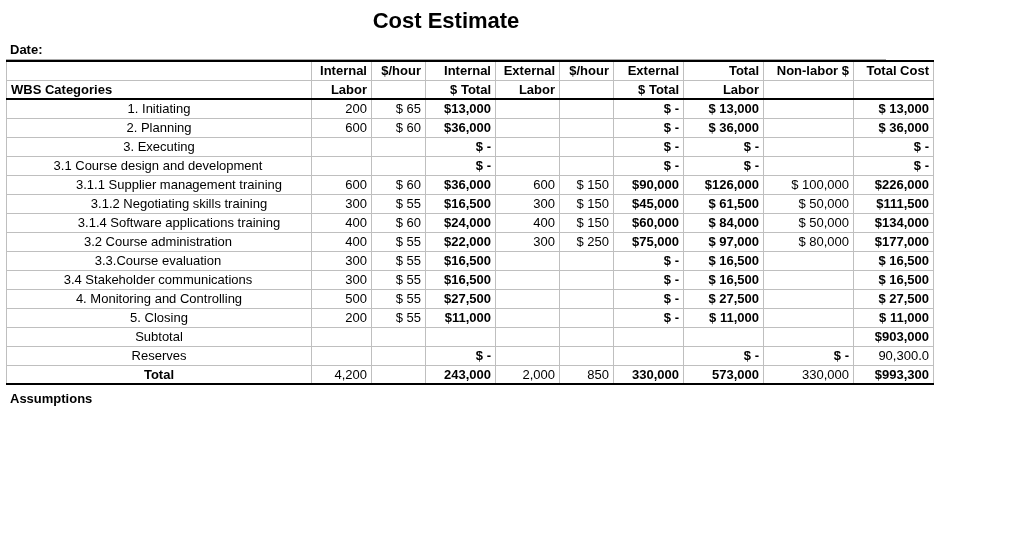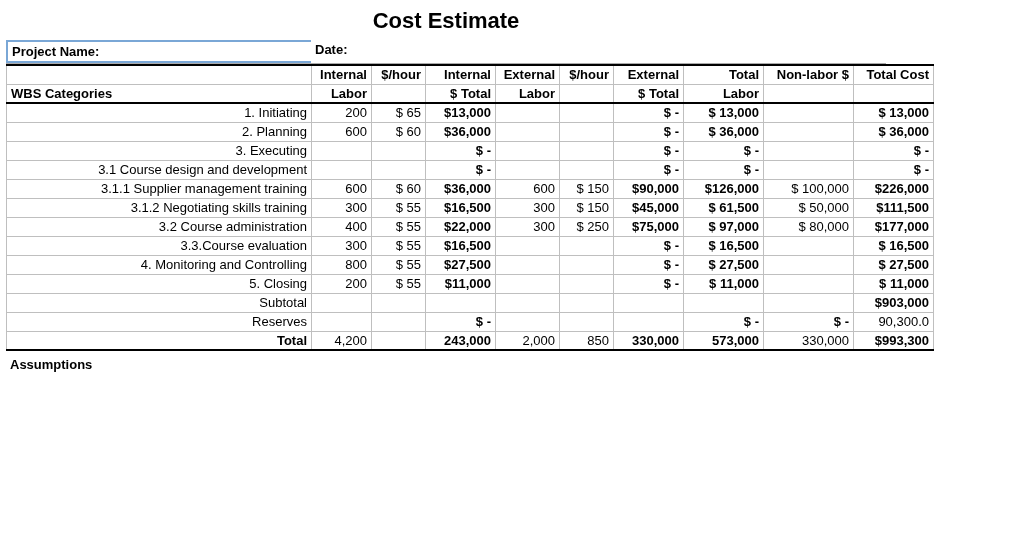--- a/index.html
+++ b/index.html
@@ -63,35 +63,34 @@
     padding: 1px 4px;
     height: 19px;
     vertical-align: middle;
     white-space: nowrap;
     overflow: hidden;
   }
   th { font-weight: bold; text-align: right; }
   th.hdr-left { text-align: left; }
   td.num { text-align: right; font-variant-numeric: tabular-nums; }
   td.bold { font-weight: bold; }
-  td.name { text-align: right; }
+  td.name { text-align: center; }
   td.ind1 { padding-left: 2px; }
   td.ind2 { padding-left: 44px; }
   tr.topsep td, tr.topsep th { border-top: 2px solid #000; }
   tr.botsep td, tr.botsep th { border-bottom: 2px solid #000; }
   .assump { font-weight: bold; padding: 6px 4px; }
 </style>
 </head>
 <body>
 
 <div class="sheet">
   <div class="title">Cost Estimate</div>
 
   <div class="meta-row">
-    <div class="pn">Project Name:</div>
     <div class="dt">Date:</div>
   </div>
 
   <table>
     <colgroup>
       <col class="c-name">
         <col class="c-ilab">
         <col class="c-irate">
         <col class="c-itot">
       <col class="c-elab">
@@ -194,20 +193,32 @@
           <td class="num">$  55</td>
           <td class="num bold">$16,500</td>
           <td class="num">300</td>
           <td class="num">$ 150</td>
           <td class="num bold">$45,000</td>
           <td class="num bold">$ 61,500</td>
           <td class="num">$    50,000</td>
           <td class="num bold">$111,500</td>
         </tr>
         <tr>
+          <td class="name ind2">3.1.4 Software applications training</td>
+          <td class="num">400</td>
+          <td class="num">$  60</td>
+          <td class="num bold">$24,000</td>
+          <td class="num">400</td>
+          <td class="num">$ 150</td>
+          <td class="num bold">$60,000</td>
+          <td class="num bold">$ 84,000</td>
+          <td class="num">$    50,000</td>
+          <td class="num bold">$134,000</td>
+        </tr>
+        <tr>
           <td class="name ind1">3.2 Course administration</td>
           <td class="num">400</td>
           <td class="num">$  55</td>
           <td class="num bold">$22,000</td>
           <td class="num">300</td>
           <td class="num">$ 250</td>
           <td class="num bold">$75,000</td>
           <td class="num bold">$ 97,000</td>
           <td class="num">$    80,000</td>
           <td class="num bold">$177,000</td>
@@ -218,22 +229,34 @@
           <td class="num">$  55</td>
           <td class="num bold">$16,500</td>
           <td class="num"></td>
           <td class="num"></td>
           <td class="num bold">$     -</td>
           <td class="num bold">$ 16,500</td>
           <td class="num"></td>
           <td class="num bold">$  16,500</td>
         </tr>
         <tr>
+          <td class="name ind1">3.4 Stakeholder communications</td>
+          <td class="num">300</td>
+          <td class="num">$  55</td>
+          <td class="num bold">$16,500</td>
+          <td class="num"></td>
+          <td class="num"></td>
+          <td class="num bold">$     -</td>
+          <td class="num bold">$ 16,500</td>
+          <td class="num"></td>
+          <td class="num bold">$  16,500</td>
+        </tr>
+        <tr>
           <td class="name ">4. Monitoring and Controlling</td>
-          <td class="num">800</td>
+          <td class="num">500</td>
           <td class="num">$  55</td>
           <td class="num bold">$27,500</td>
           <td class="num"></td>
           <td class="num"></td>
           <td class="num bold">$     -</td>
           <td class="num bold">$ 27,500</td>
           <td class="num"></td>
           <td class="num bold">$  27,500</td>
         </tr>
         <tr>

